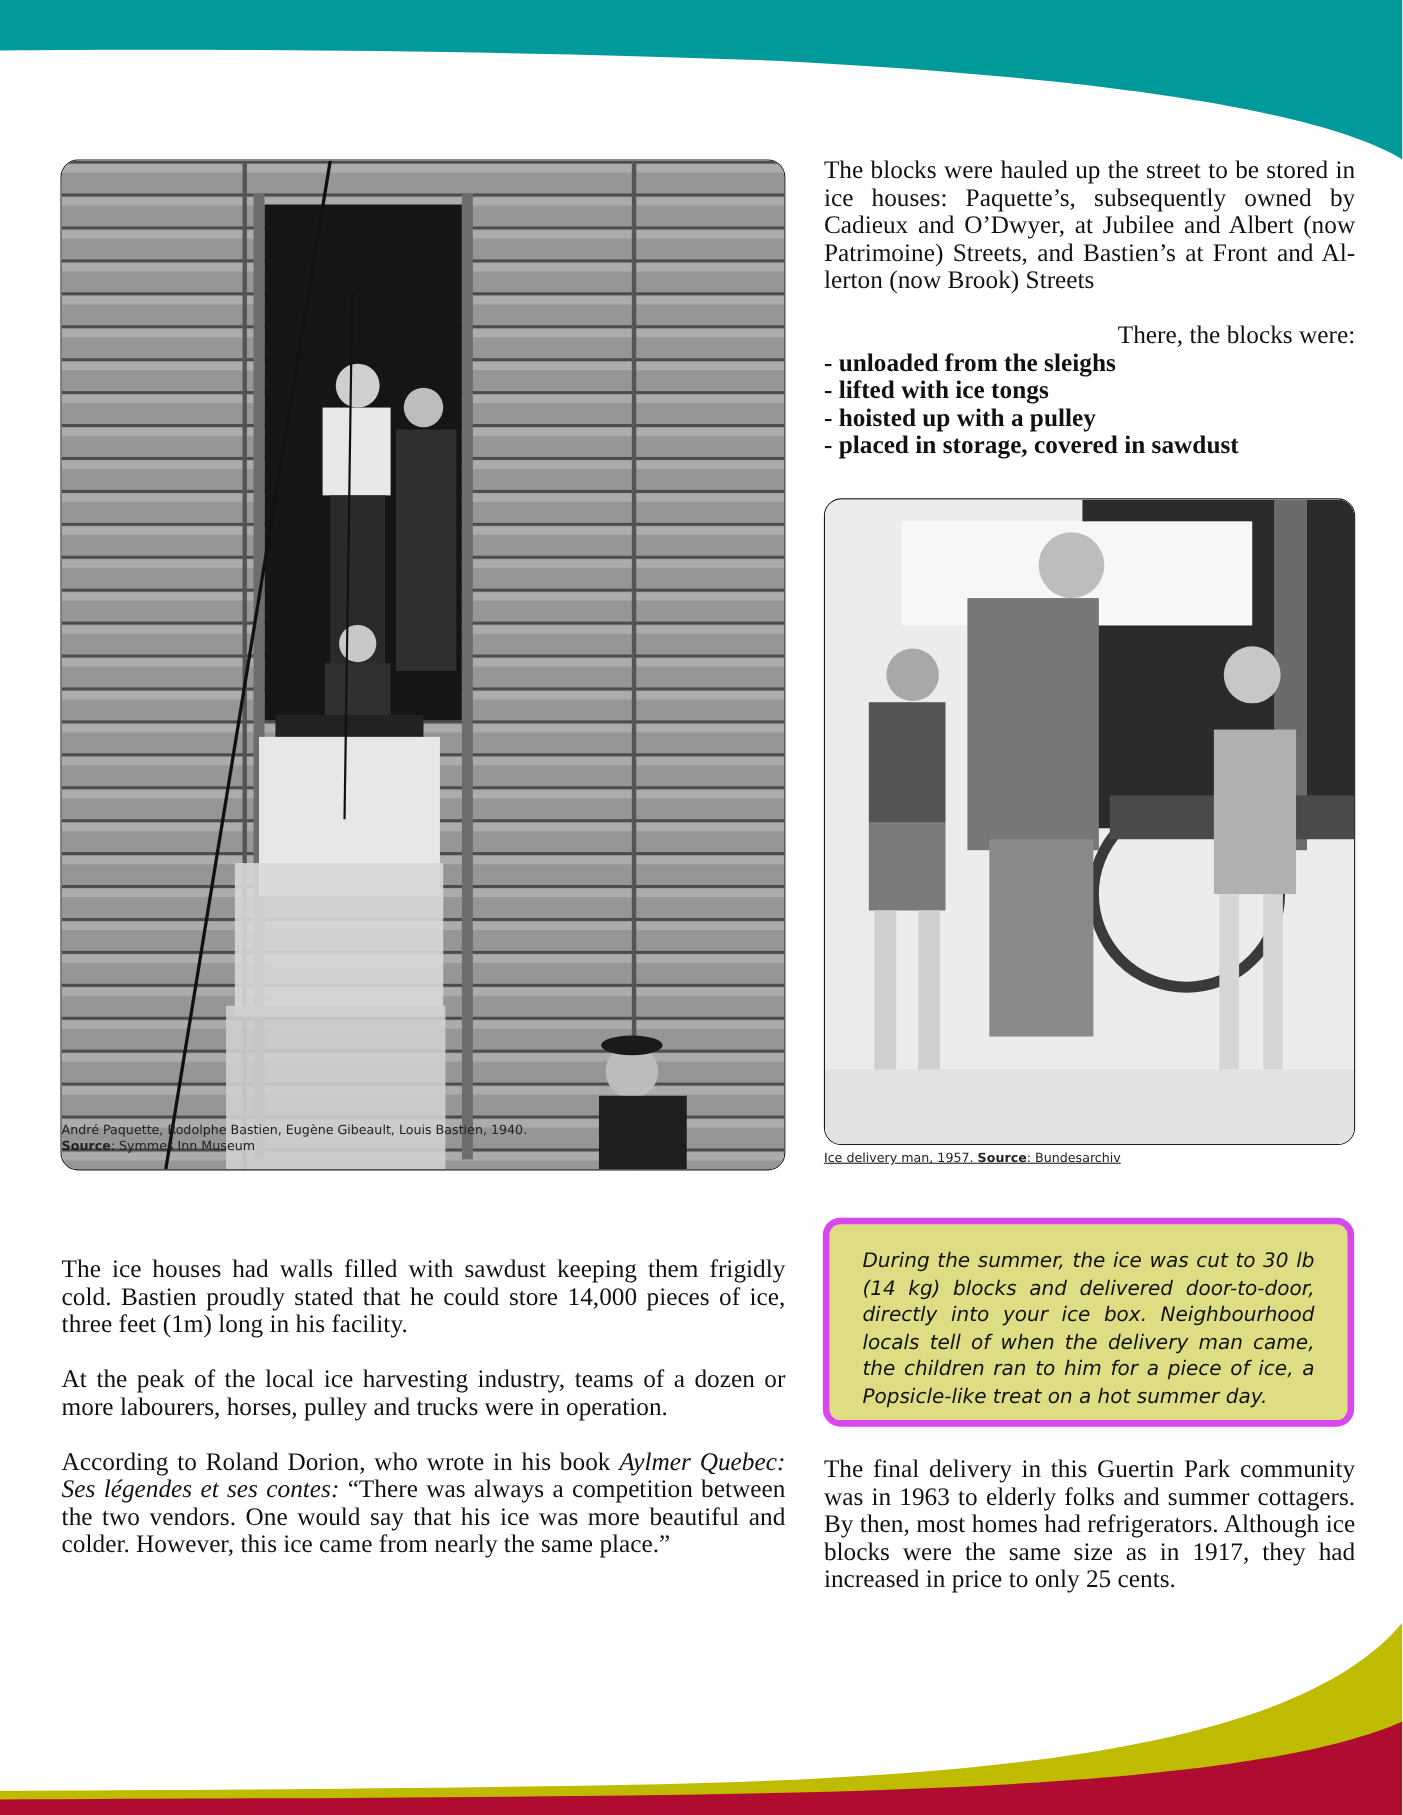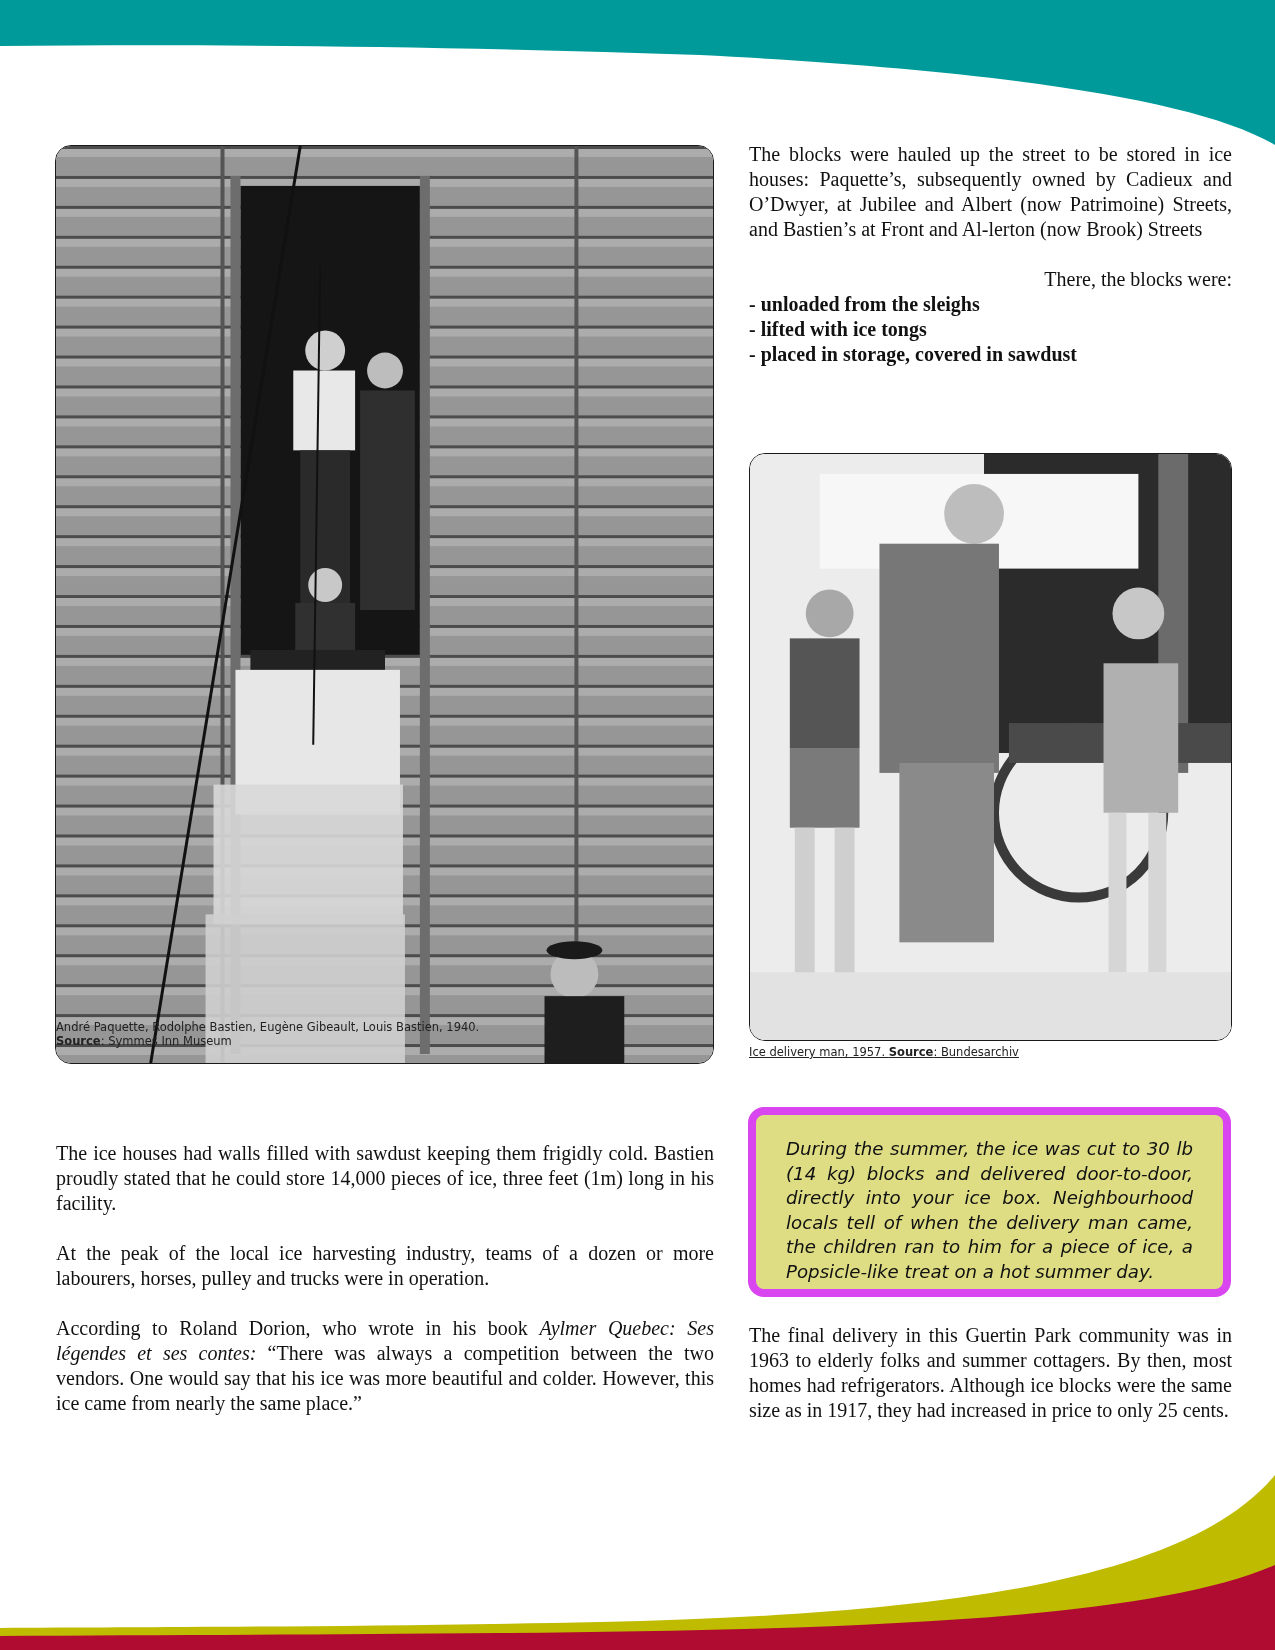--- a/index.html
+++ b/index.html
@@ -29,38 +29,38 @@
       font-family: "DejaVu Sans", "Liberation Sans", sans-serif;
       font-size: 11.5px; line-height: 14px; color: #222;
     }
     .caption b { font-weight: bold; }
     .caption-left { left: 56px; top: 1020px; width: 600px; }
     .caption-right { left: 749px; top: 1045px; width: 480px; text-decoration: underline; }
 
     .body-text {
       position: absolute;
       font-family: "Liberation Serif", "DejaVu Serif", serif;
-      font-size: 20px; line-height: 25px; color: #111;
+      font-size: 23px; line-height: 25px; color: #111;
       text-align: justify;
     }
     .body-text p { margin: 0 0 25px 0; }
     .body-text p:last-child { margin-bottom: 0; }
     .body-text .list { margin: 0; padding: 0; list-style: none; text-align: left; font-weight: bold; }
     .body-text .list li { margin: 0; }
     .body-text i { font-style: italic; }
 
     .col-right-top { left: 749px; top: 142px; width: 483px; }
     .col-left-bottom { left: 56px; top: 1141px; width: 658px; }
     .col-right-bottom { left: 749px; top: 1323px; width: 483px; }
 
     .callout {
       position: absolute; left: 748px; top: 1107px; width: 483px; height: 190px;
       box-sizing: border-box;
       background: #dedd84;
-      border: 8px solid #d946ef;
+      border: 6px solid #d946ef;
       border-radius: 16px;
       padding: 22px 30px 0 30px;
       font-family: "DejaVu Sans", "Liberation Sans", sans-serif;
       font-style: italic; font-size: 18.2px; line-height: 24.6px; color: #111;
       text-align: justify;
     }
   </style>
 </head>
 <body>
 
@@ -113,20 +113,21 @@
   <div>André Paquette, Rodolphe Bastien, Eugène Gibeault, Louis Bastien, 1940.</div>
   <div><b>Source</b><span>: Symmes Inn Museum</span></div>
 </div>
 
 <div class="body-text col-right-top">
   <p>The blocks were hauled up the street to be stored in ice houses: Paquette’s, subsequently owned by Cadieux and O’Dwyer, at Jubilee and Albert (now Patrimoine) Streets, and Bastien’s at Front and Al-lerton (now Brook) Streets</p>
   <div style="text-align:right">There, the blocks were:</div>
   <ul class="list">
     <li>- unloaded from the sleighs</li>
     <li>- lifted with ice tongs</li>
+    <li>- hoisted up with a pulley</li>
     <li>- placed in storage, covered in sawdust</li>
   </ul>
 </div>
 
 <div class="photo photo-right">
   <svg viewBox="0 0 483 588" preserveAspectRatio="none">
     <rect width="483" height="588" fill="#ececec"></rect>
 
     <rect x="235" y="0" width="248" height="300" fill="#2b2b2b"></rect>
     <rect x="410" y="0" width="30" height="320" fill="#6b6b6b"></rect>

